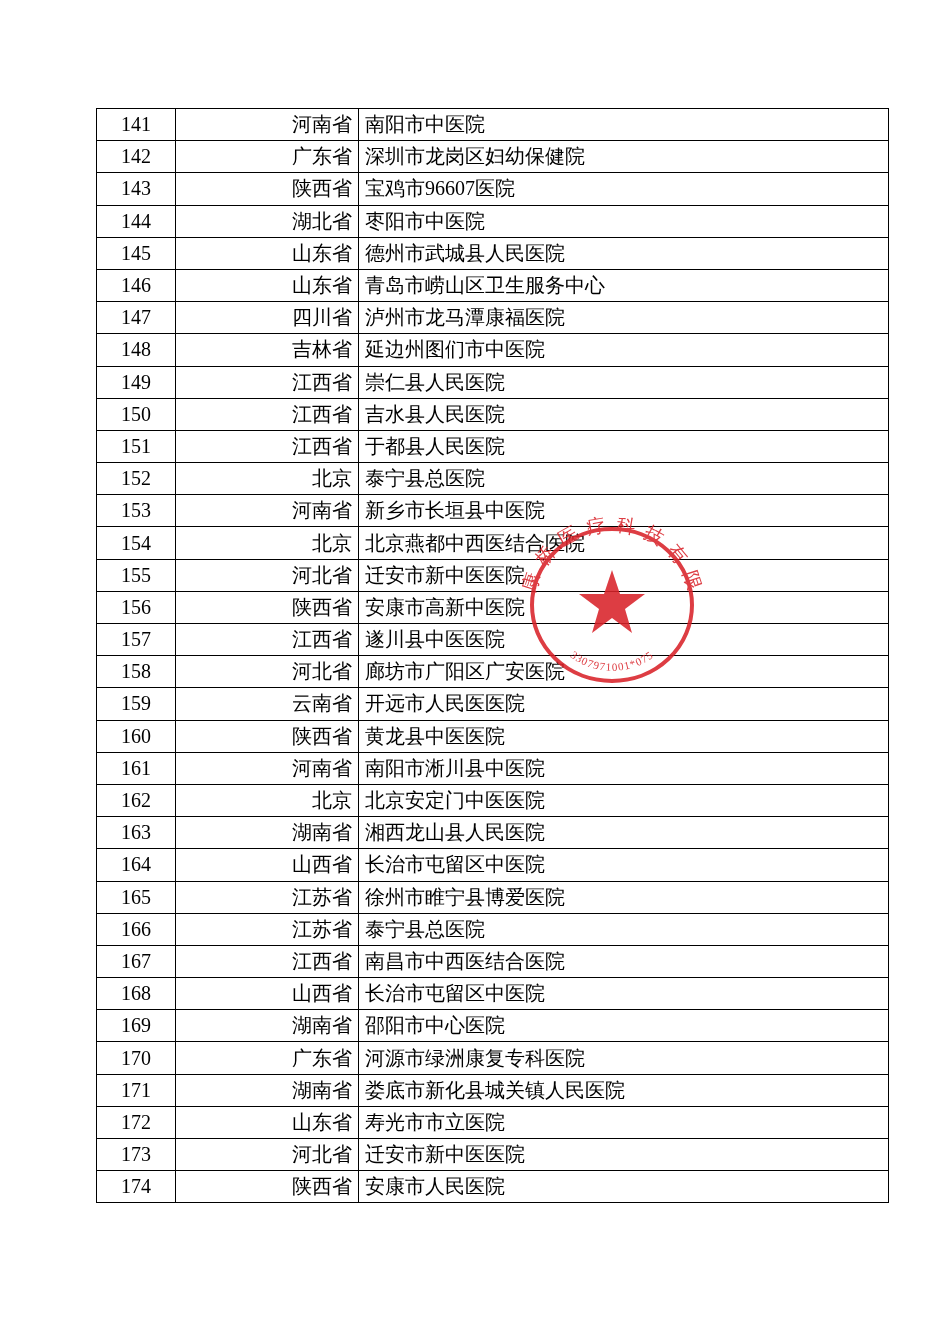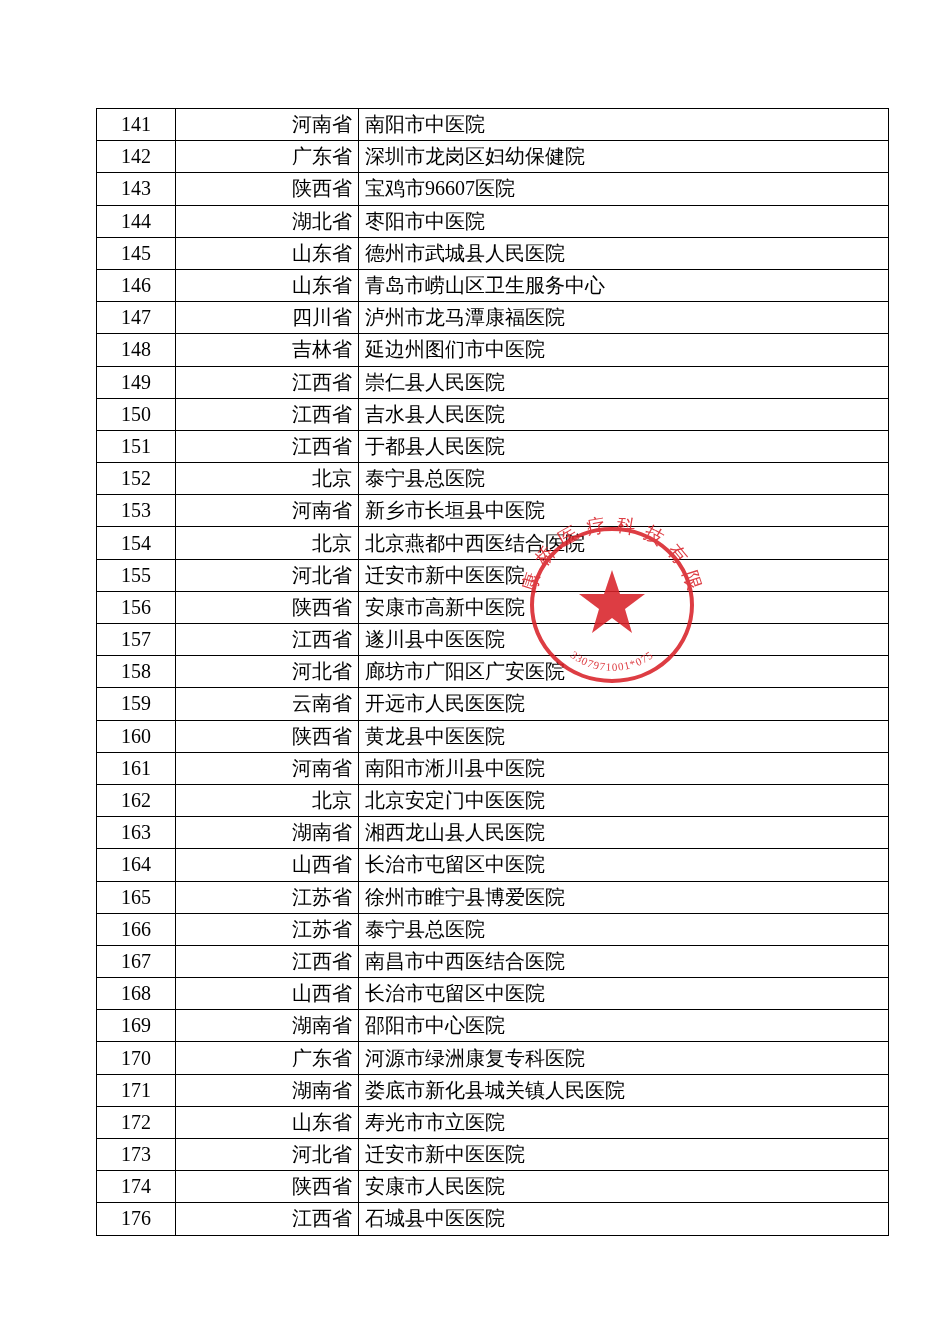--- a/index.html
+++ b/index.html
@@ -233,25 +233,20 @@
         </tr>
         <tr>
           <td class="col-index">173</td>
           <td class="col-province">河北省</td>
           <td class="col-hospital">迁安市新中医医院</td>
         </tr>
         <tr>
           <td class="col-index">174</td>
           <td class="col-province">陕西省</td>
           <td class="col-hospital">安康市人民医院</td>
-        </tr>
-        <tr>
-          <td class="col-index">176</td>
-          <td class="col-province">江西省</td>
-          <td class="col-hospital">石城县中医医院</td>
         </tr>
       </tbody>
   </table>
 
   <div class="seal">
     <svg viewBox="0 0 208 198" xmlns="http://www.w3.org/2000/svg">
       <defs>
         <path id="sealTopArc" d="M 26,99 A 78,74 0 0 1 182,99"></path>
         <path id="sealBotArc" d="M 40,118 A 66,62 0 0 0 168,118"></path>
       </defs>

